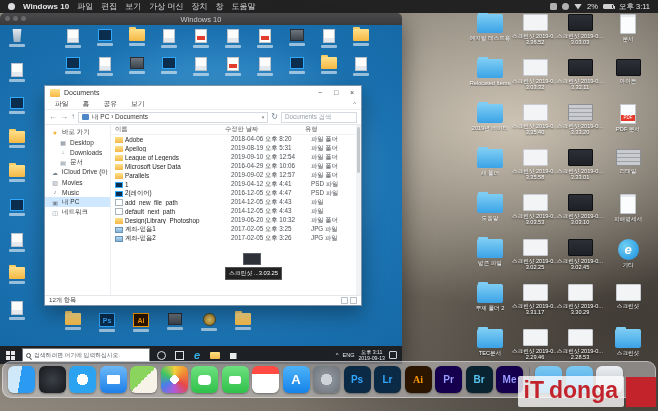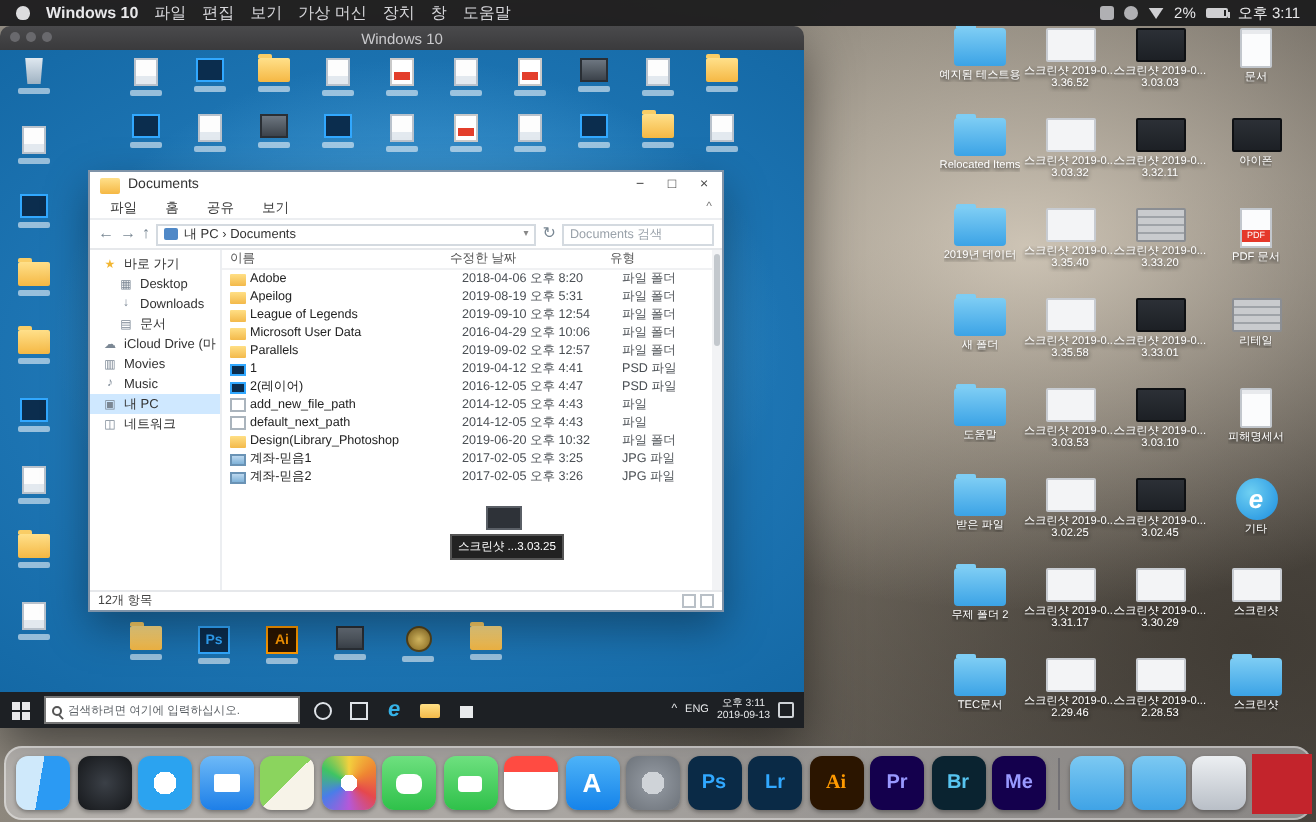--- a/index.html
+++ b/index.html
@@ -115,21 +115,21 @@
 .m-shot-light{width:25px;height:17px;background:#f3f4f6;border:1px solid #c7cbd1;border-radius:1px}
 .m-shot-dark{width:25px;height:17px;background:linear-gradient(#2c3036,#1d2025);border:1px solid #0e1013;border-radius:1px}
 .m-photo{width:25px;height:17px;border:1px solid #8b8e93;border-radius:1px;background:repeating-linear-gradient(0deg,#c9cbce 0 3px,#9fa3a8 3px 4px),repeating-linear-gradient(90deg,rgba(255,255,255,.25) 0 5px,rgba(0,0,0,.15) 5px 6px)}
 .m-doc{width:16px;height:20px;background:#fbfcfd;border:1px solid #c2c7cd;border-radius:1px;box-shadow:inset 0 2px 0 #e8eaed}
 .m-pdf{width:16px;height:20px;background:#fbfcfd;border:1px solid #c2c7cd;position:relative}
 .m-pdf::after{content:"PDF";position:absolute;left:0;right:0;bottom:2px;background:#e5382a;color:#fff;font-size:4.5px;text-align:center;line-height:6px;height:6px}
 .m-edge{width:21px;height:21px;border-radius:50%;background:radial-gradient(circle at 35% 35%,#6fd0f2,#1b8de0);color:#fff;font-size:13px;font-weight:bold;display:flex;align-items:center;justify-content:center;font-style:italic}
 .m-edge::after{content:"e"}
 .mlbl{max-width:50px;font-size:5.6px;line-height:1.15;color:#fff;text-align:center;text-shadow:0 1px 2px rgba(0,0,0,.9);max-height:13px;overflow:hidden;word-break:break-all}
 
-.dock{position:absolute;left:2px;right:2px;bottom:1px;height:37px;background:rgba(240,240,245,.40);border:1px solid rgba(255,255,255,.4);border-radius:9px;display:flex;align-items:center;gap:3.5px;padding:0 5px;z-index:60}
+.dock{position:absolute;left:2px;right:2px;bottom:13px;height:37px;background:rgba(240,240,245,.40);border:1px solid rgba(255,255,255,.4);border-radius:9px;display:flex;align-items:center;gap:3.5px;padding:0 5px;z-index:60}
 .di{width:27px;height:27px;border-radius:6px;flex:none;display:flex;align-items:center;justify-content:center;font-weight:bold;font-size:10px;box-shadow:0 1px 2px rgba(0,0,0,.35);position:relative}
 .dock-sep{width:1px;height:26px;background:rgba(80,80,90,.45);flex:none;margin:0 2px}
 .di-finder{background:linear-gradient(100deg,#cfe9fb 45%,#2b9af3 45%)}
 .di-launchpad{background:radial-gradient(circle,#3b4047,#15171a)}
 .di-safari{background:radial-gradient(circle at 50% 50%,#fff 0 30%,#2ba3f0 30%)}
 .di-mail{background:linear-gradient(#6db9f7,#1d7fe8)}
 .di-mail::after{content:"";width:13px;height:9px;background:#fff;border-radius:1px}
 .di-maps{background:linear-gradient(135deg,#8bd45e 50%,#f7f3e8 50%)}
 .di-photos{background:radial-gradient(circle at 50% 50%,#fff 0 22%,transparent 22%),conic-gradient(#f3d03e,#ef8632,#e5484d,#b558d8,#4a7de8,#3fc463,#f3d03e)}
 .di-messages{background:linear-gradient(#6ee07f,#2fc14a)}
@@ -672,15 +672,19 @@
       <div class="di di-premiere" style="color: rgb(153, 153, 255);">Pr</div>
       <div class="di di-bridge" style="color: rgb(87, 196, 240);">Br</div>
       <div class="di di-media-encoder" style="color: rgb(153, 153, 255);">Me</div>
       <div class="dock-sep"></div>
       <div class="di di-documents-folder"></div>
       <div class="di di-downloads-folder"></div>
       <div class="di di-trash"></div>
     </div>
 
   <div class="watermark">
+    <div class="wm-box">
+      <span>iT</span>
+      <span>donga</span>
+    </div>
     <div class="wm-sq"></div>
   </div>
 </div>
 
 </body></html>

